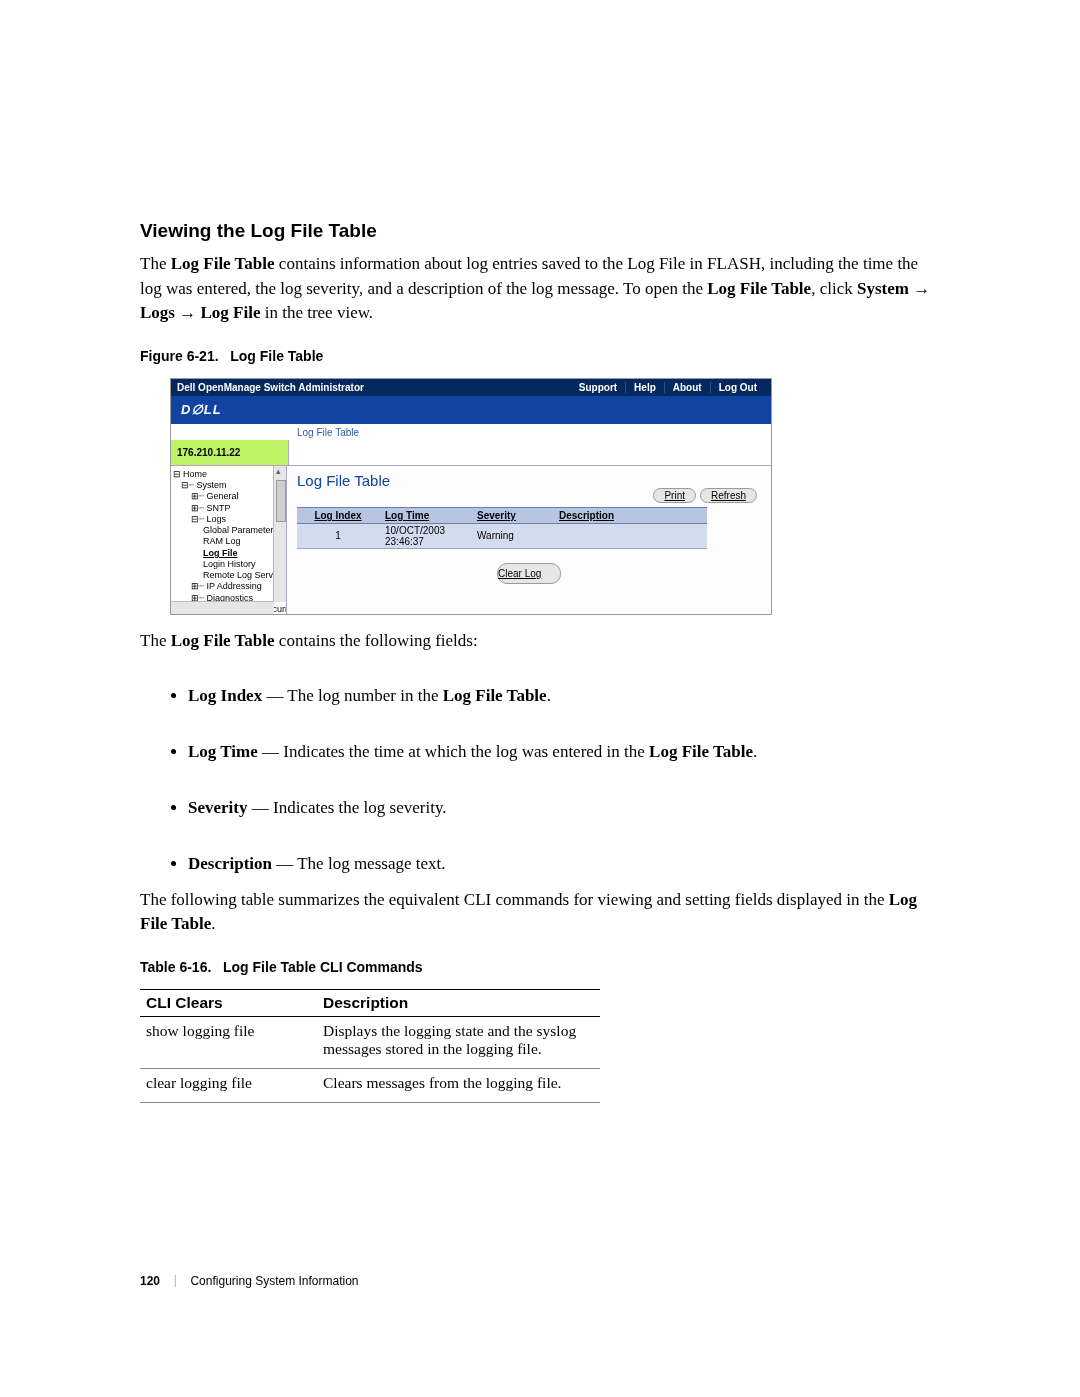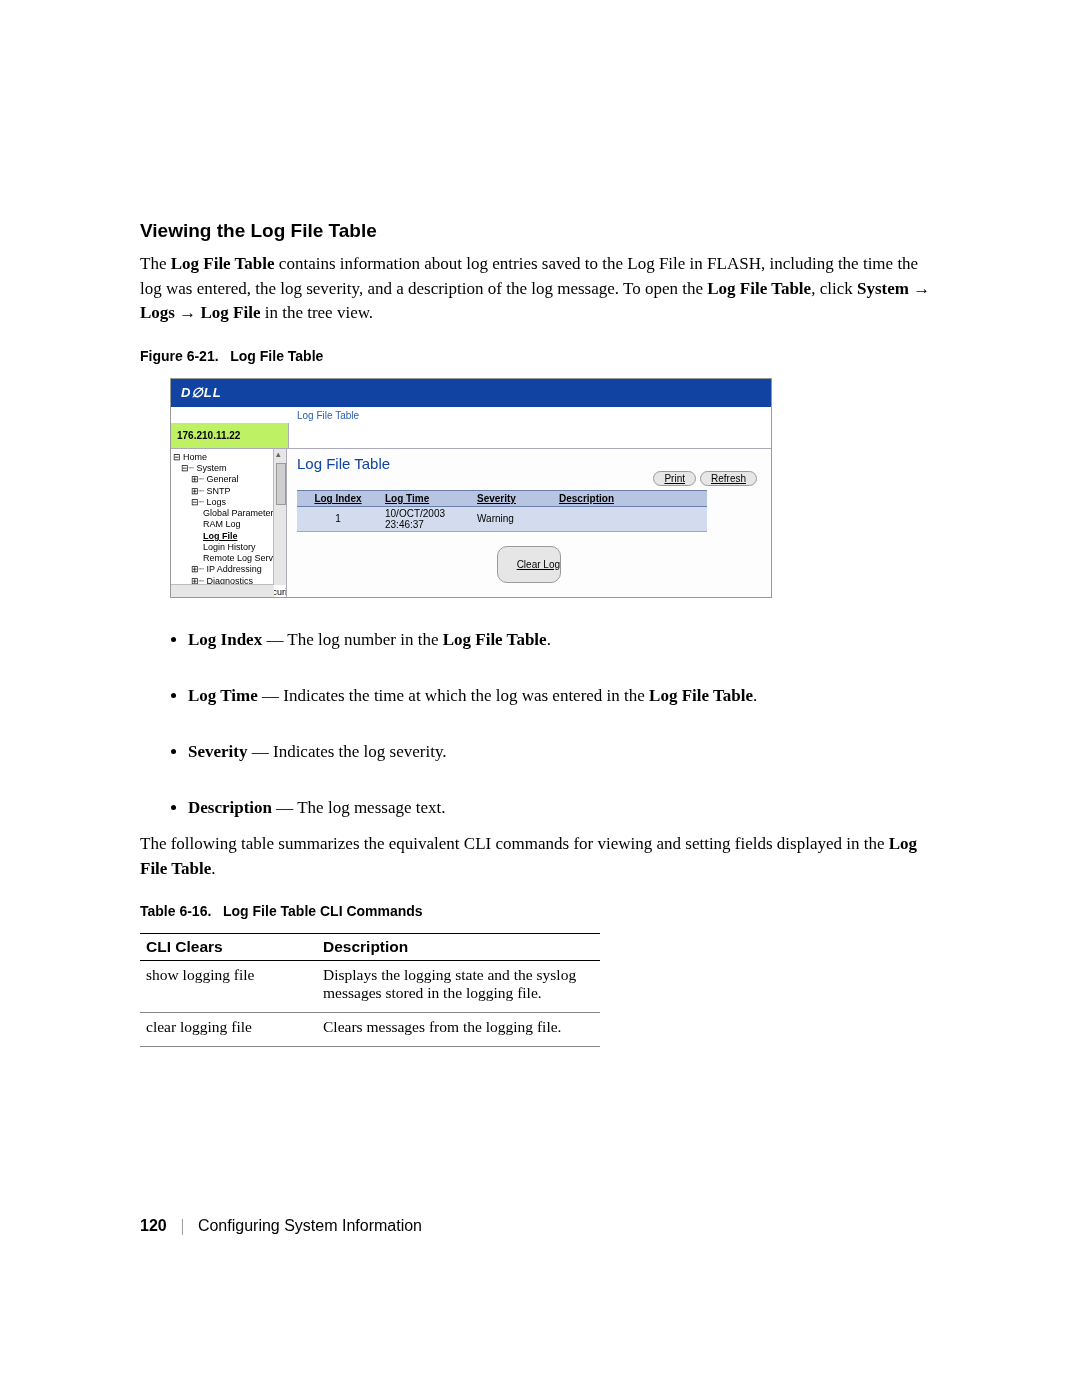--- a/index.html
+++ b/index.html
@@ -215,29 +215,29 @@
     padding: 1px 6px;
     text-align: left;
   }
   .ss-clear {
     margin: 14px auto 12px auto;
     display: block;
     width: 62px;
     background: #e6e6e6;
     border: 1px solid #9a9a9a;
     border-radius: 10px;
-    padding: 12px 0;
-    text-align: right;
+    padding: 4px 0;
+    text-align: left;
     font-size: 10px;
     text-decoration: underline;
   }
 
   .footer {
     margin-top: 170px;
-    font-size: 16px;
+    font-size: 12px;
     display: flex;
     align-items: center;
     gap: 14px;
   }
   .footer-page {
     font-family: Helvetica, Arial, sans-serif;
     font-weight: bold;
   }
   .footer-sep { color: #888; }
   .footer-section {
@@ -253,20 +253,29 @@
 
   <div class="body-text">
     <span>The </span><strong>Log File Table</strong><span> contains information about log entries saved to the Log File in FLASH, including the time the log was entered, the log severity, and a description of the log message. To open the </span><strong>Log File Table</strong><span>, click </span><strong>System</strong><span> → </span><strong>Logs</strong><span> → </span><strong>Log File</strong><span> in the tree view.</span>
   </div>
 
   <div class="fig-caption">
     <span>Figure 6-21.</span>&nbsp;&nbsp;&nbsp;<span>Log File Table</span>
   </div>
 
   <div class="screenshot">
+    <div class="ss-titlebar">
+      <span>Dell OpenManage Switch Administrator</span>
+      <div class="ss-links">
+        <span>Support</span>
+        <span>Help</span>
+        <span>About</span>
+        <span>Log Out</span>
+      </div>
+    </div>
     <div class="ss-logobar">
       <span class="dell-logo">D∅LL</span>
     </div>
     <div class="ss-toprow">
       <div class="ss-ip">176.210.11.22</div>
       <div class="ss-crumb">Log File Table</div>
     </div>
     <div class="ss-body">
       <div class="ss-tree">
         <div class="ss-tree-inner">
@@ -310,20 +319,23 @@
             <td>Warning</td>
             <td></td>
           </tr>
         </tbody>
           </table>
         <div class="ss-clear">Clear Log</div>
       </div>
     </div>
   </div>
 
+  <div class="body-text">
+    <span>The </span><strong>Log File Table</strong><span> contains the following fields:</span>
+  </div>
 
   <ul class="fields">
     <li><strong>Log Index</strong><span> — The log number in the </span><strong>Log File Table</strong><span>.</span></li>
     <li><strong>Log Time</strong><span> — Indicates the time at which the log was entered in the </span><strong>Log File Table</strong><span>.</span></li>
     <li><strong>Severity</strong><span> — Indicates the log severity.</span></li>
     <li><strong>Description</strong><span> — The log message text.</span></li>
   </ul>
 
 
   <div class="body-text">

